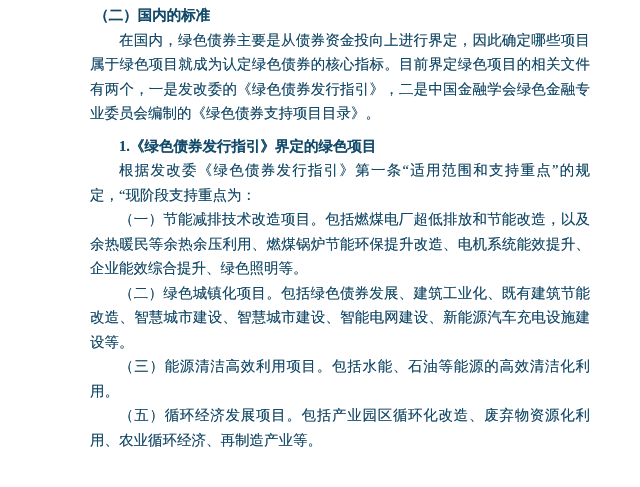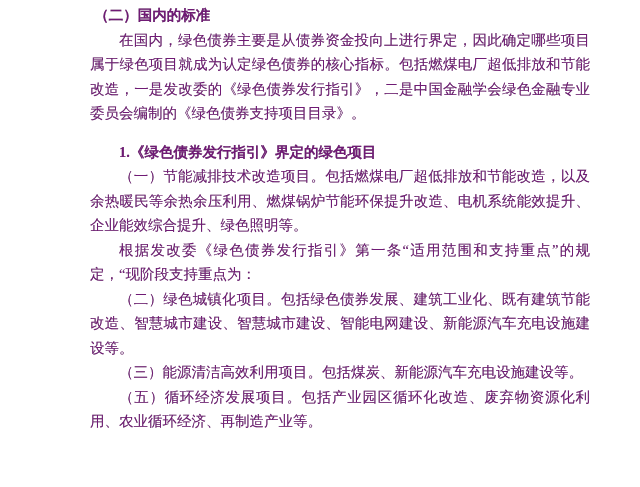--- a/index.html
+++ b/index.html
@@ -13,51 +13,51 @@
     overflow: hidden;
   }
   .page {
     box-sizing: border-box;
     width: 640px;
     height: 487px;
     padding: 3px 50px 0 90px;
     font-family: "Liberation Serif", "DejaVu Serif", serif;
     font-size: 14.5px;
     line-height: 24.5px;
-    color: #701a75;
+    color: #0c4a6e;
     text-shadow: 0 0 0.6px rgba(30,30,30,0.45);
     text-align: justify;
   }
   .page h2, .page h3 {
     font-size: inherit;
     line-height: inherit;
     margin: 0;
     font-weight: bold;
   }
   .page h2 { text-indent: 0.3em; }
-  .page h3 { text-indent: 2em; margin-top: 14px; }
+  .page h3 { text-indent: 2em; margin-top: 8px; }
   .page p {
     margin: 0;
     text-indent: 2em;
   }
 </style>
 </head>
 <body>
 
 <div class="page">
   <h2>（二）国内的标准</h2>
 
-  <p>在国内，绿色债券主要是从债券资金投向上进行界定，因此确定哪些项目属于绿色项目就成为认定绿色债券的核心指标。包括燃煤电厂超低排放和节能改造，一是发改委的《绿色债券发行指引》，二是中国金融学会绿色金融专业委员会编制的《绿色债券支持项目目录》。</p>
+  <p>在国内，绿色债券主要是从债券资金投向上进行界定，因此确定哪些项目属于绿色项目就成为认定绿色债券的核心指标。目前界定绿色项目的相关文件有两个，一是发改委的《绿色债券发行指引》，二是中国金融学会绿色金融专业委员会编制的《绿色债券支持项目目录》。</p>
 
   <h3>1.《绿色债券发行指引》界定的绿色项目</h3>
 
+  <p>根据发改委《绿色债券发行指引》第一条“适用范围和支持重点”的规定，“现阶段支持重点为：</p>
+
   <p>（一）节能减排技术改造项目。包括燃煤电厂超低排放和节能改造，以及余热暖民等余热余压利用、燃煤锅炉节能环保提升改造、电机系统能效提升、企业能效综合提升、绿色照明等。</p>
-
-  <p>根据发改委《绿色债券发行指引》第一条“适用范围和支持重点”的规定，“现阶段支持重点为：</p>
 
   <p>（二）绿色城镇化项目。包括绿色债券发展、建筑工业化、既有建筑节能改造、智慧城市建设、智慧城市建设、智能电网建设、新能源汽车充电设施建设等。</p>
 
-  <p>（三）能源清洁高效利用项目。包括煤炭、新能源汽车充电设施建设等。</p>
+  <p>（三）能源清洁高效利用项目。包括水能、石油等能源的高效清洁化利用。</p>
 
 
   <p>（五）循环经济发展项目。包括产业园区循环化改造、废弃物资源化利用、农业循环经济、再制造产业等。</p>
 
 </div>
 
 </body></html>

